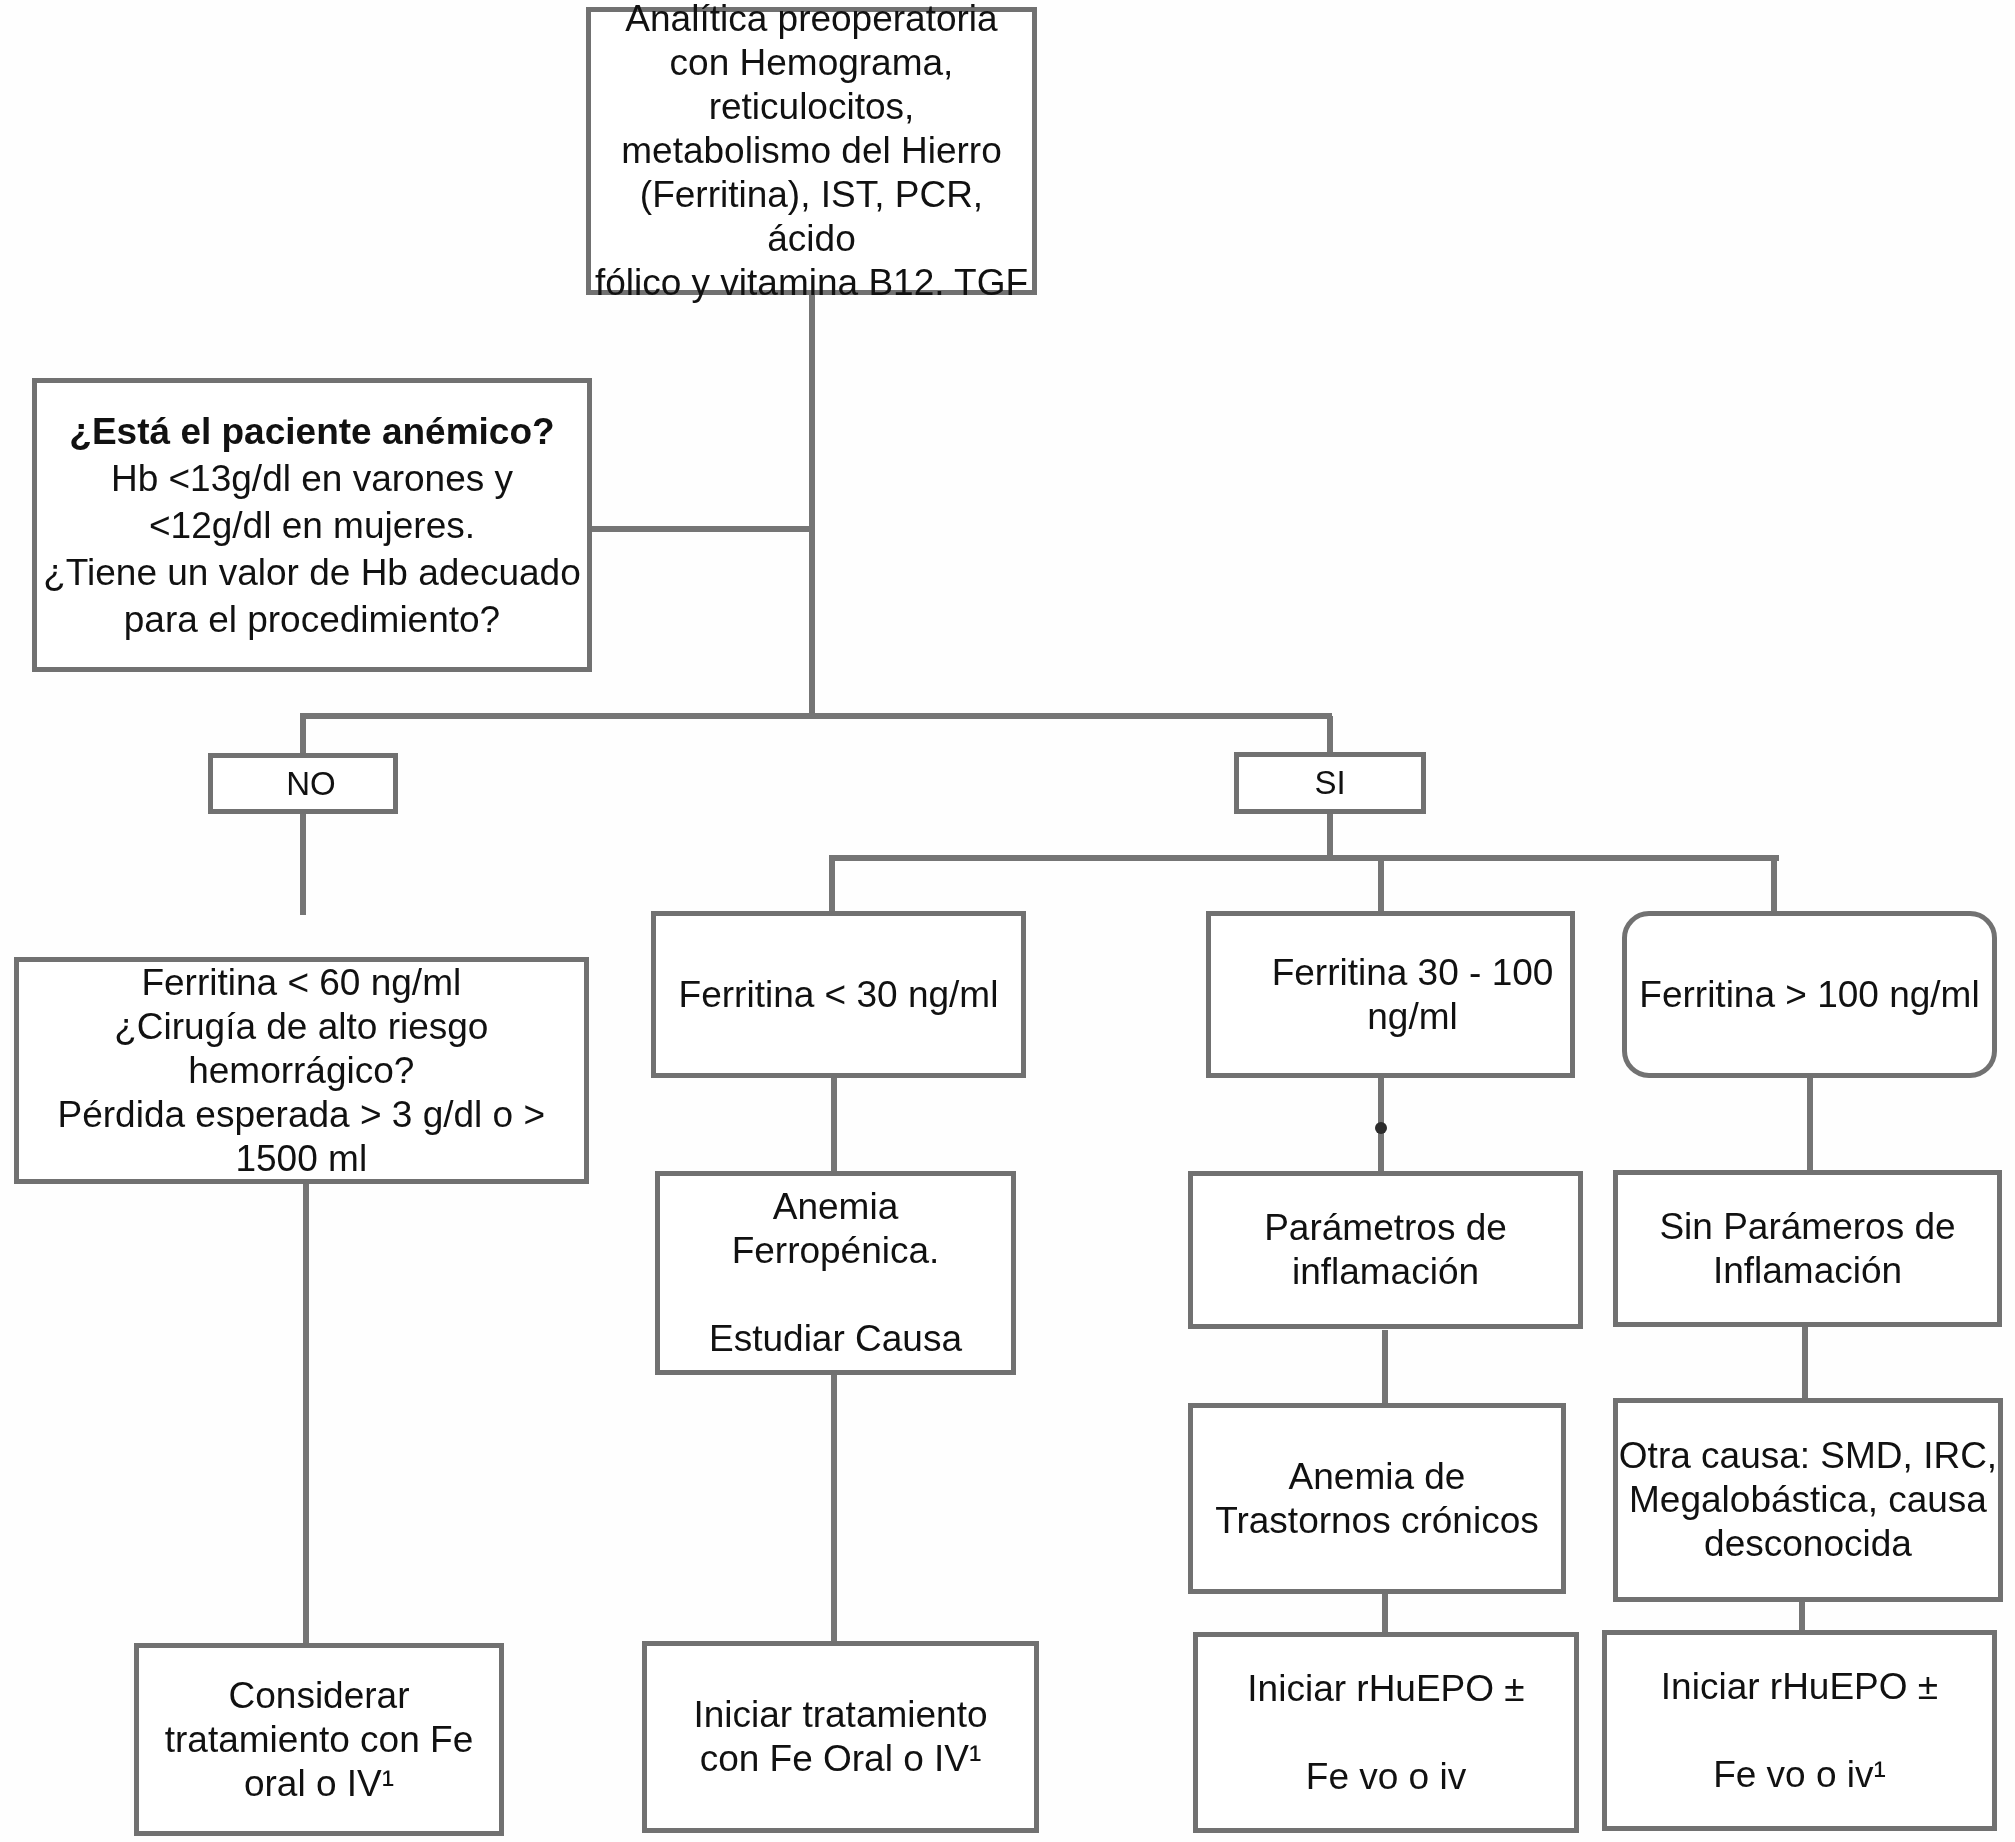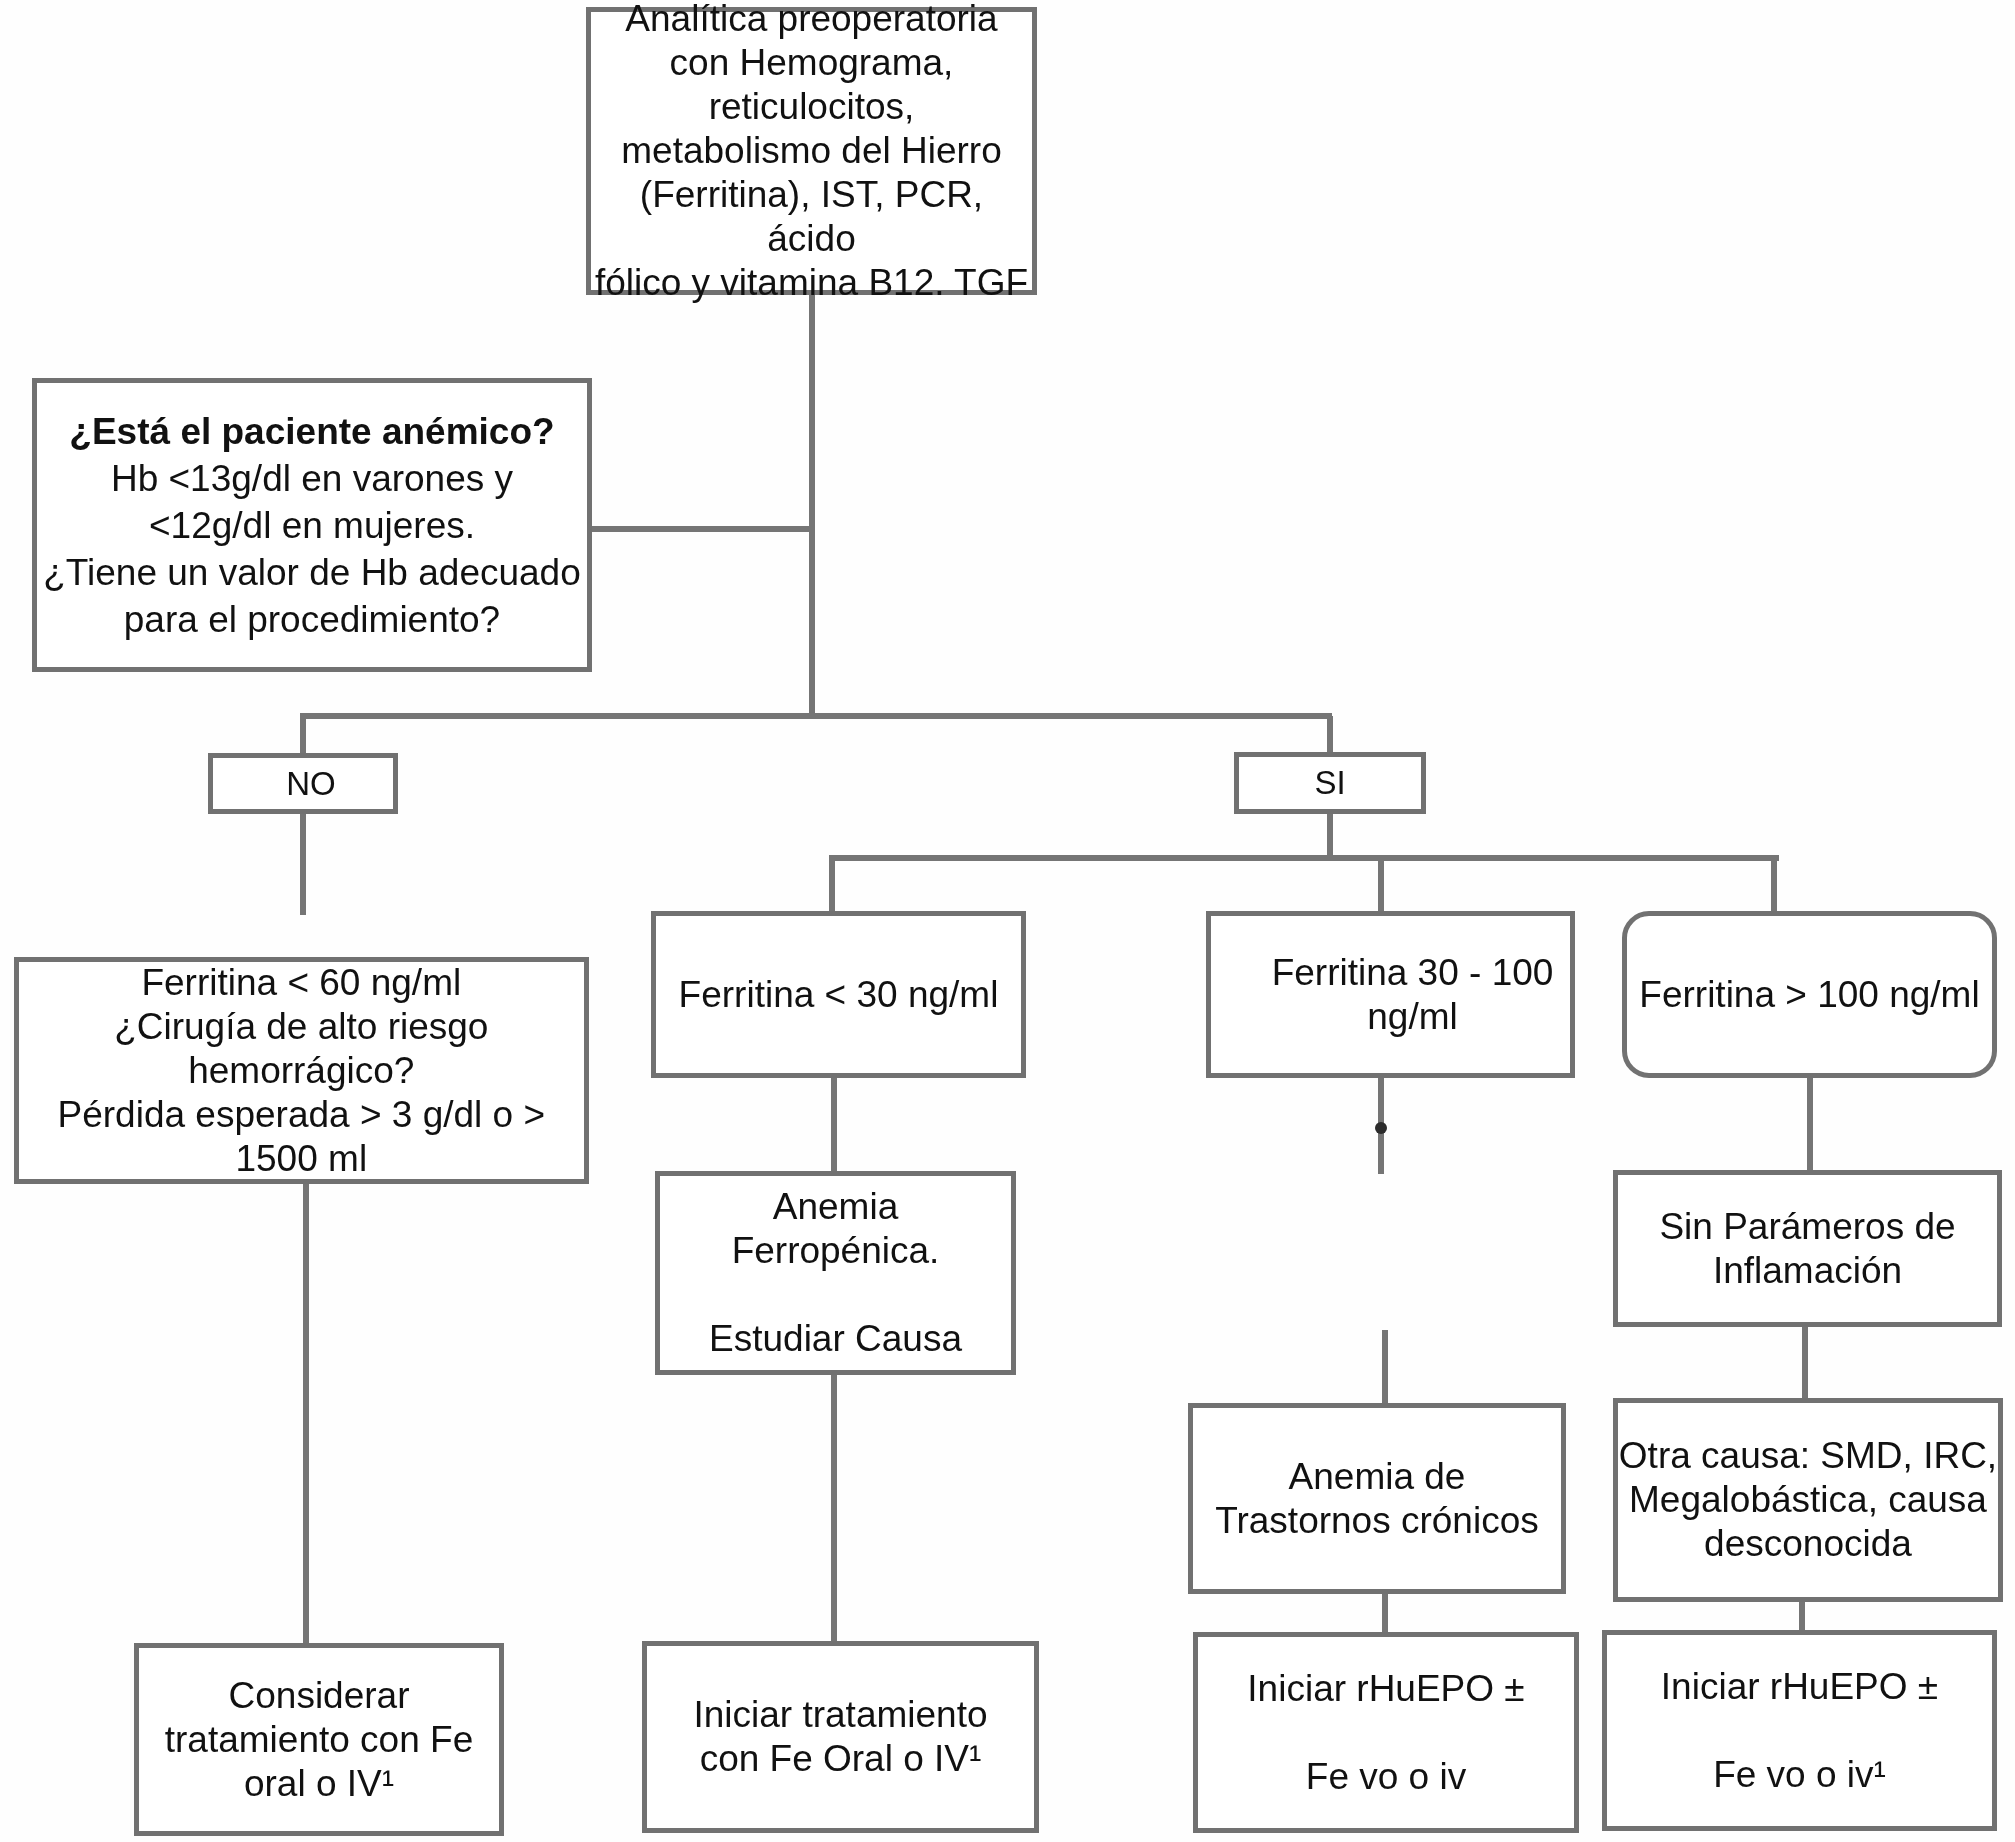--- a/index.html
+++ b/index.html
@@ -107,20 +107,22 @@
   <div class="box" style="left:1206px; top:911px; width:369px; height:167px;padding-left:44px;">Ferritina 30 - 100
 ng/ml</div>
 
   <div class="box" style="left:1622px; top:911px; width:375px; height:167px;border-radius:27px;">Ferritina &gt; 100 ng/ml</div>
 
   <div class="box" style="left:655px; top:1171px; width:361px; height:204px;">Anemia
 Ferropénica.
 
 Estudiar Causa</div>
 
+  <div class="box" style="left:1188px; top:1171px; width:395px; height:158px;">Parámetros de
+inflamación</div>
 
   <div class="box" style="left:1613px; top:1170px; width:389px; height:157px;">Sin Parámeros de
 Inflamación</div>
 
   <div class="box" style="left:1188px; top:1403px; width:378px; height:191px;">Anemia de
 Trastornos crónicos</div>
 
   <div class="box" style="left:1613px; top:1398px; width:390px; height:204px;">Otra causa: SMD, IRC,
 Megalobástica, causa
 desconocida</div>

